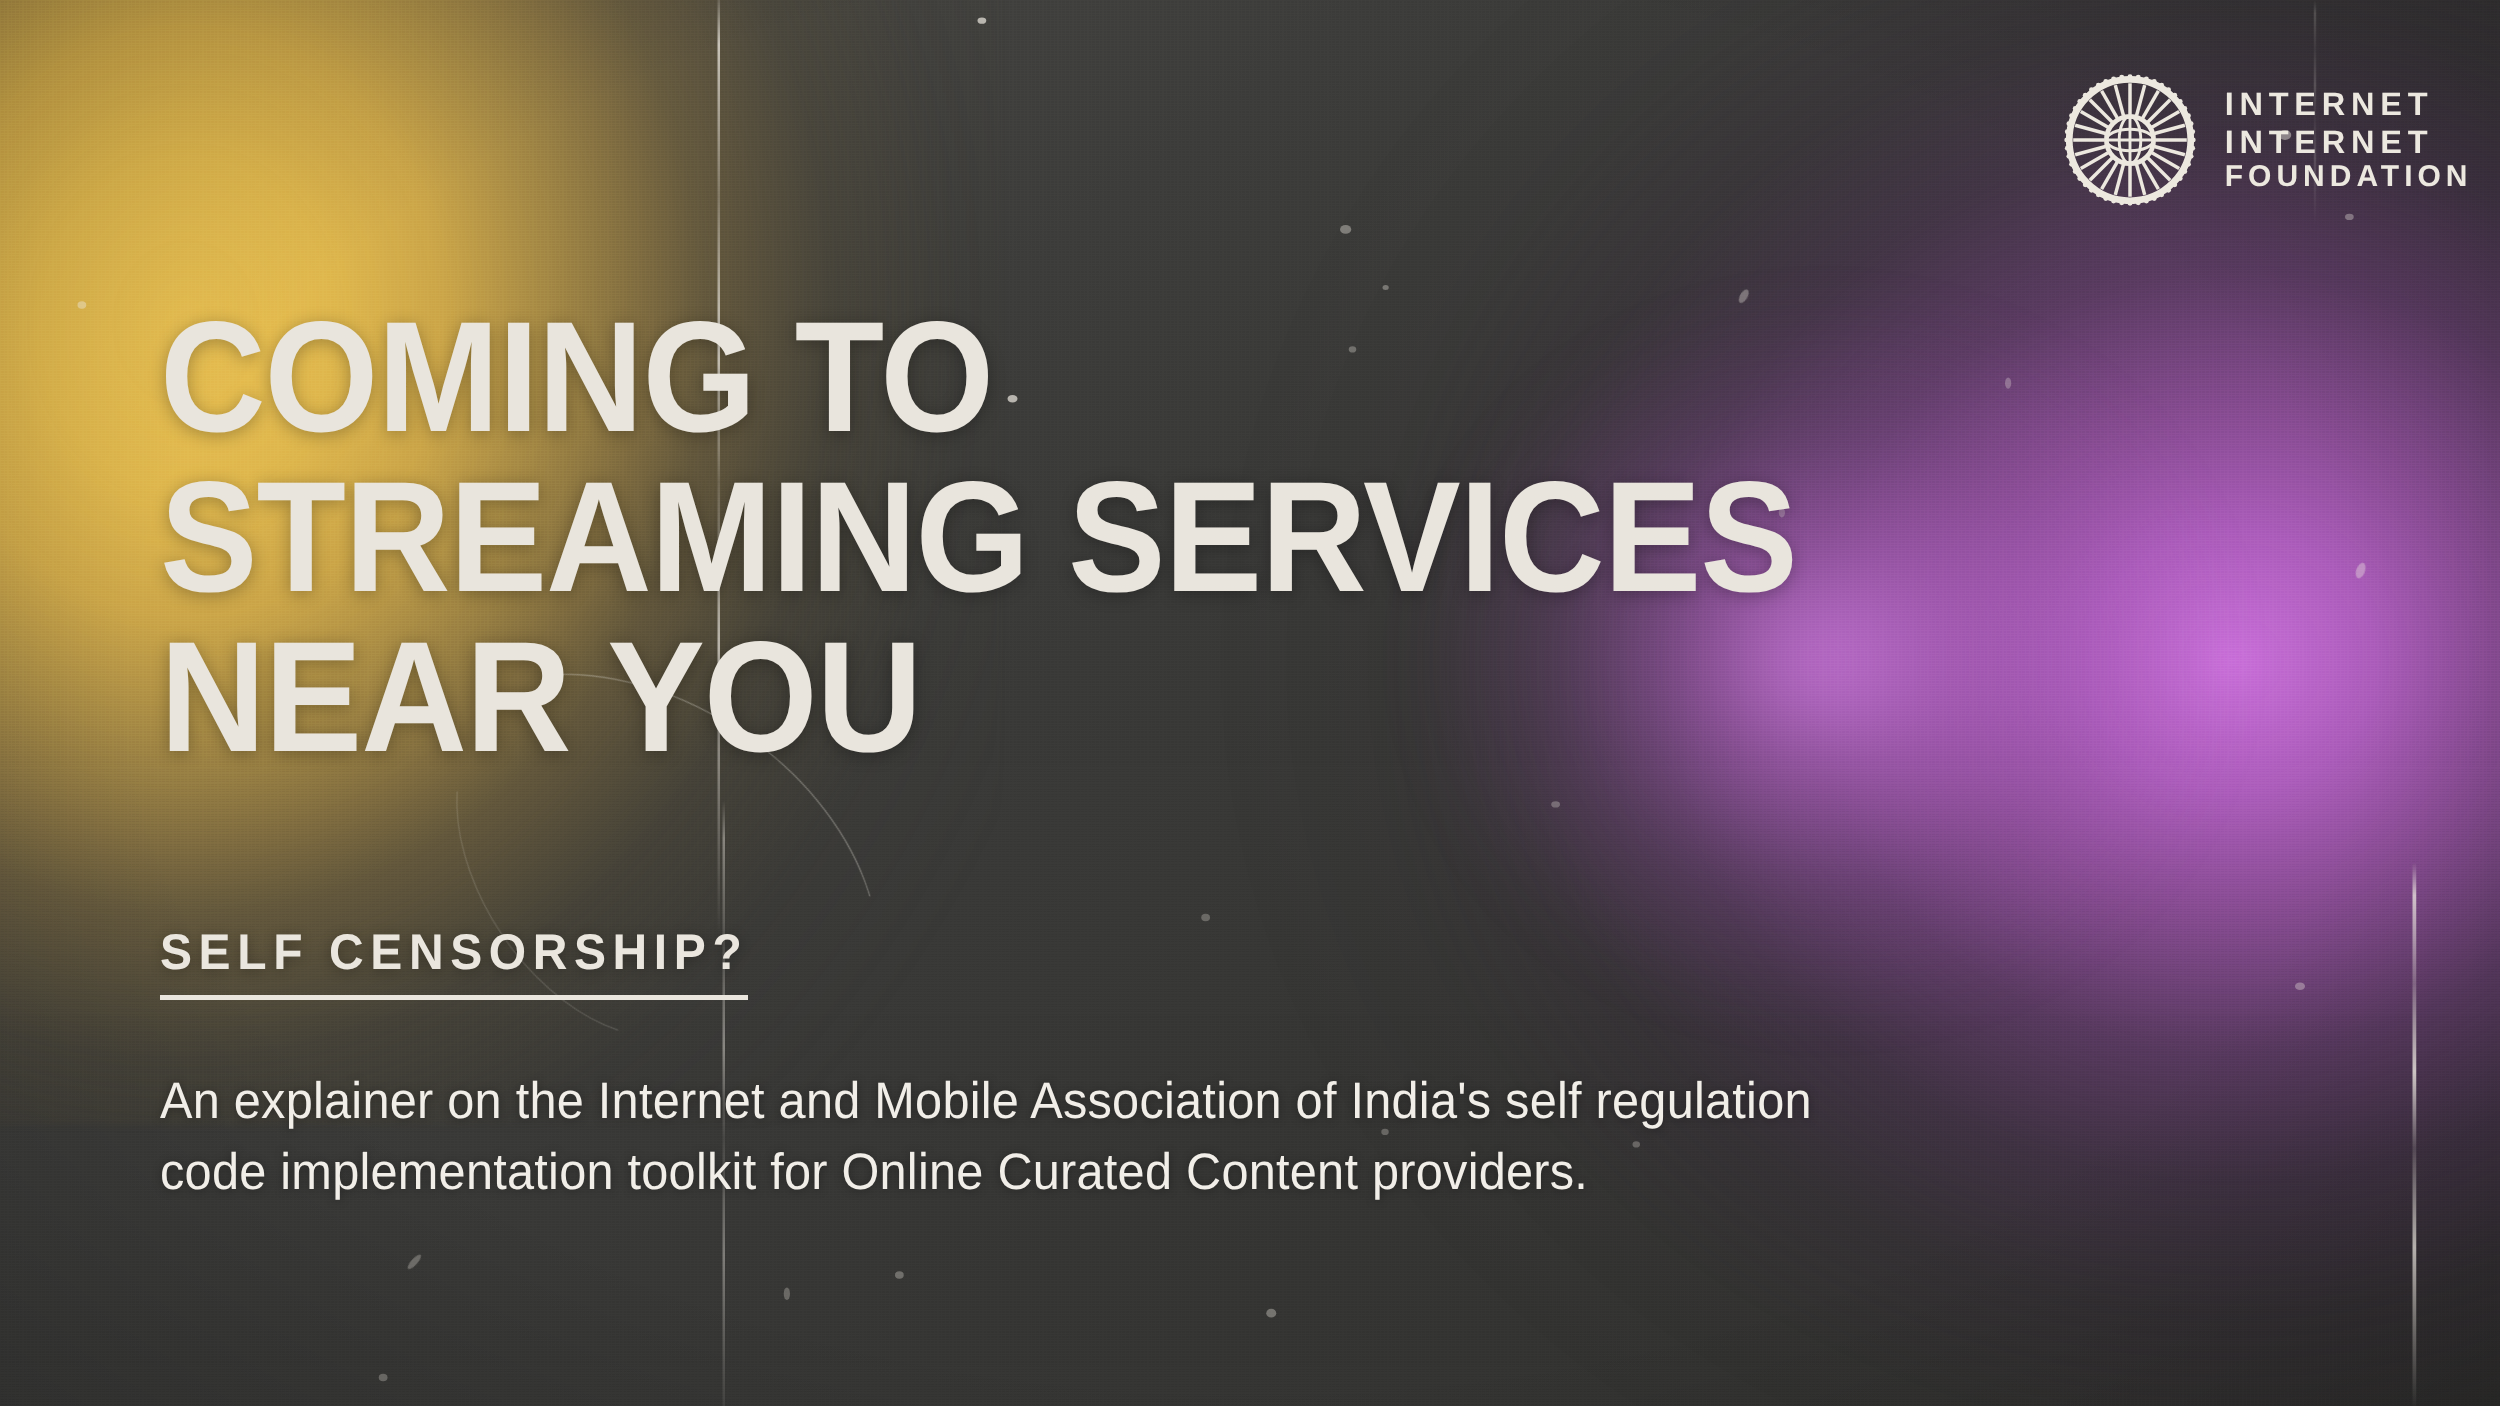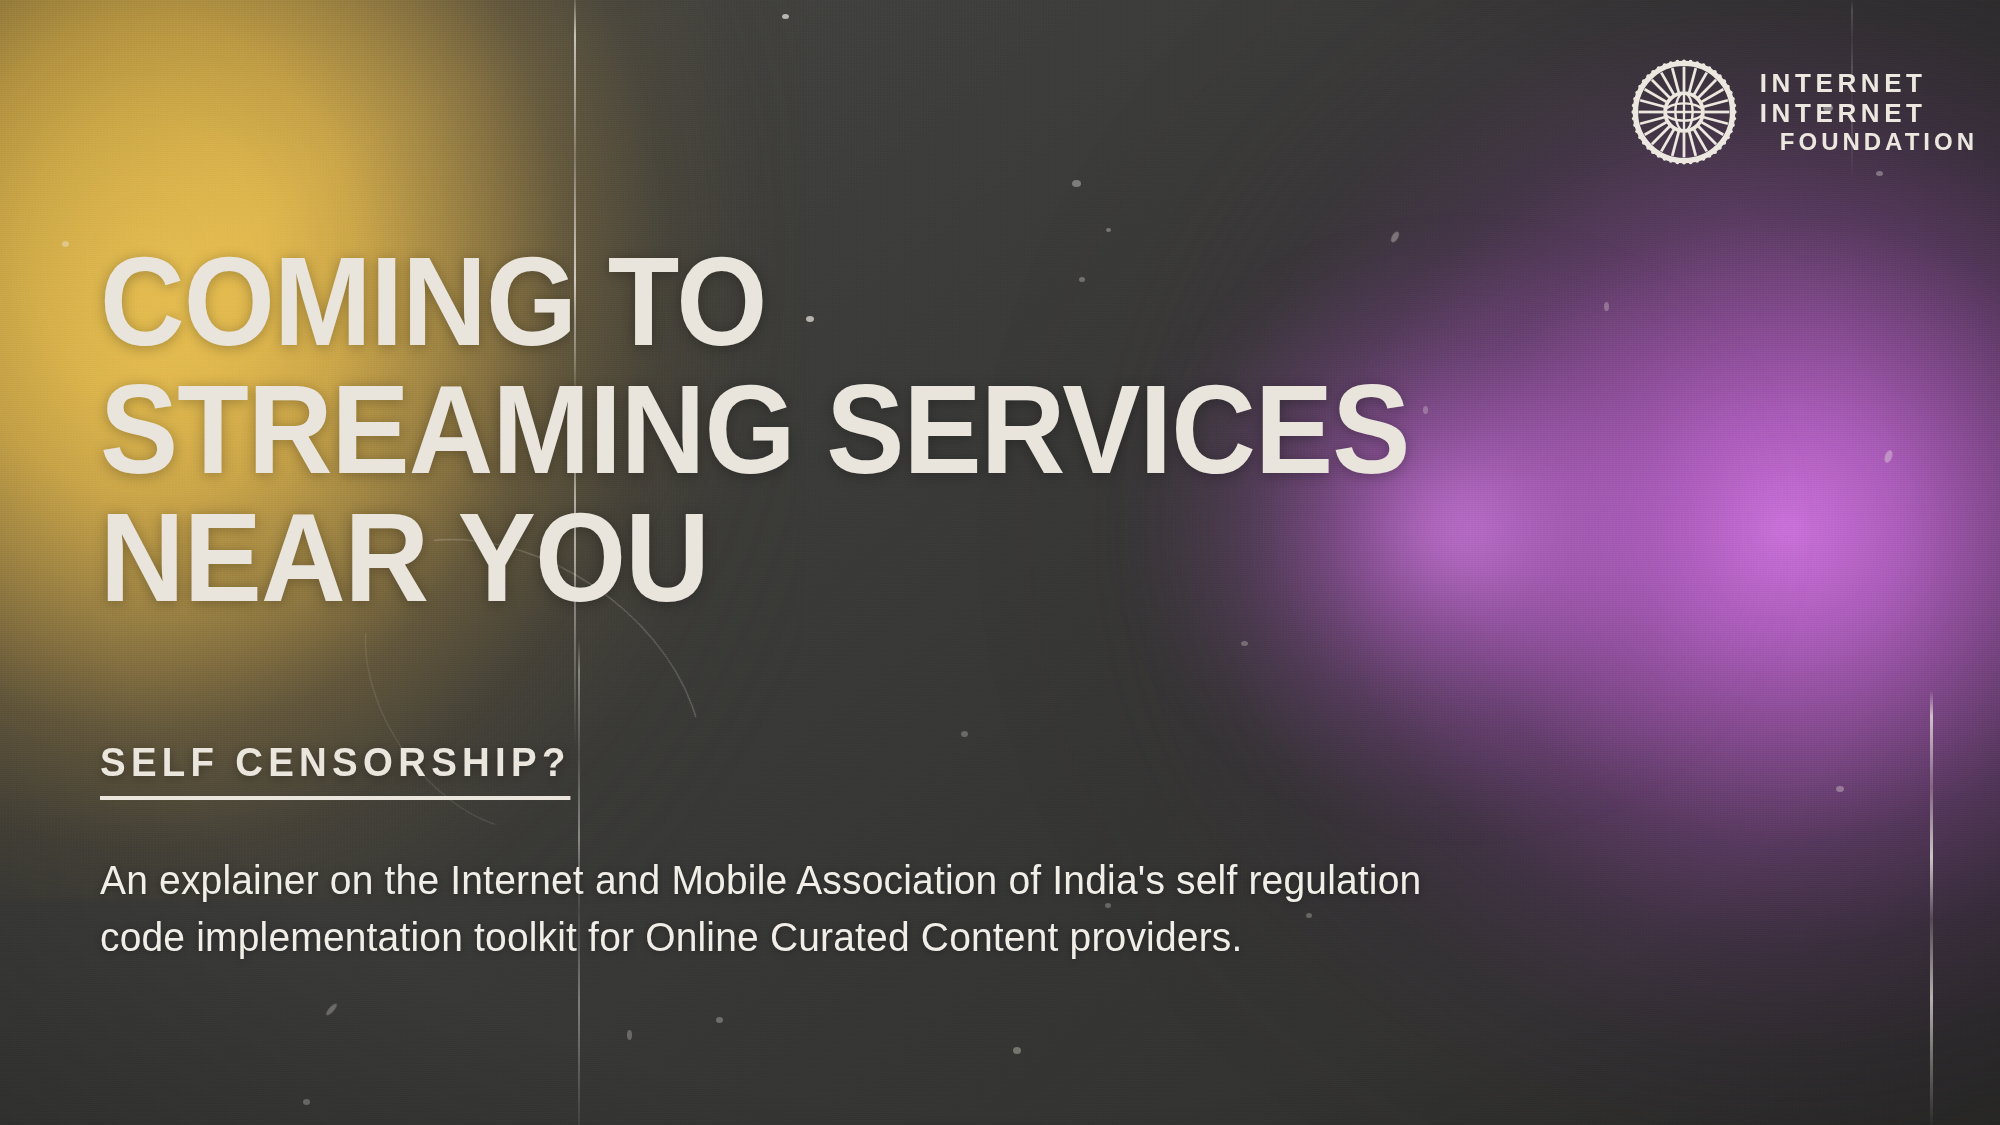--- a/index.html
+++ b/index.html
@@ -143,26 +143,26 @@
   }
   .logo-line {
     font-family:"Liberation Sans", sans-serif;
     font-weight:700;
     font-size:26px;
     letter-spacing:4.6px;
     line-height:1;
     white-space:nowrap;
     color:#ece8df;
   }
-  .logo-line.small { font-size:24px; letter-spacing:4.0px;margin-left:20px; }
+  .logo-line.small { font-size:24px; letter-spacing:4.0px; }
 
   
   .content {
     position:absolute;
-    left:100px; top:0;
+    left:128px; top:0;
     width:1800px; height:100%;
   }
 
   .headline {
     position:absolute;
     left:0; top:238px;
     width:1760px;
     color:#e9e5dd;
     font-family:"Liberation Sans Narrow","Liberation Sans", sans-serif;
     font-weight:700;

